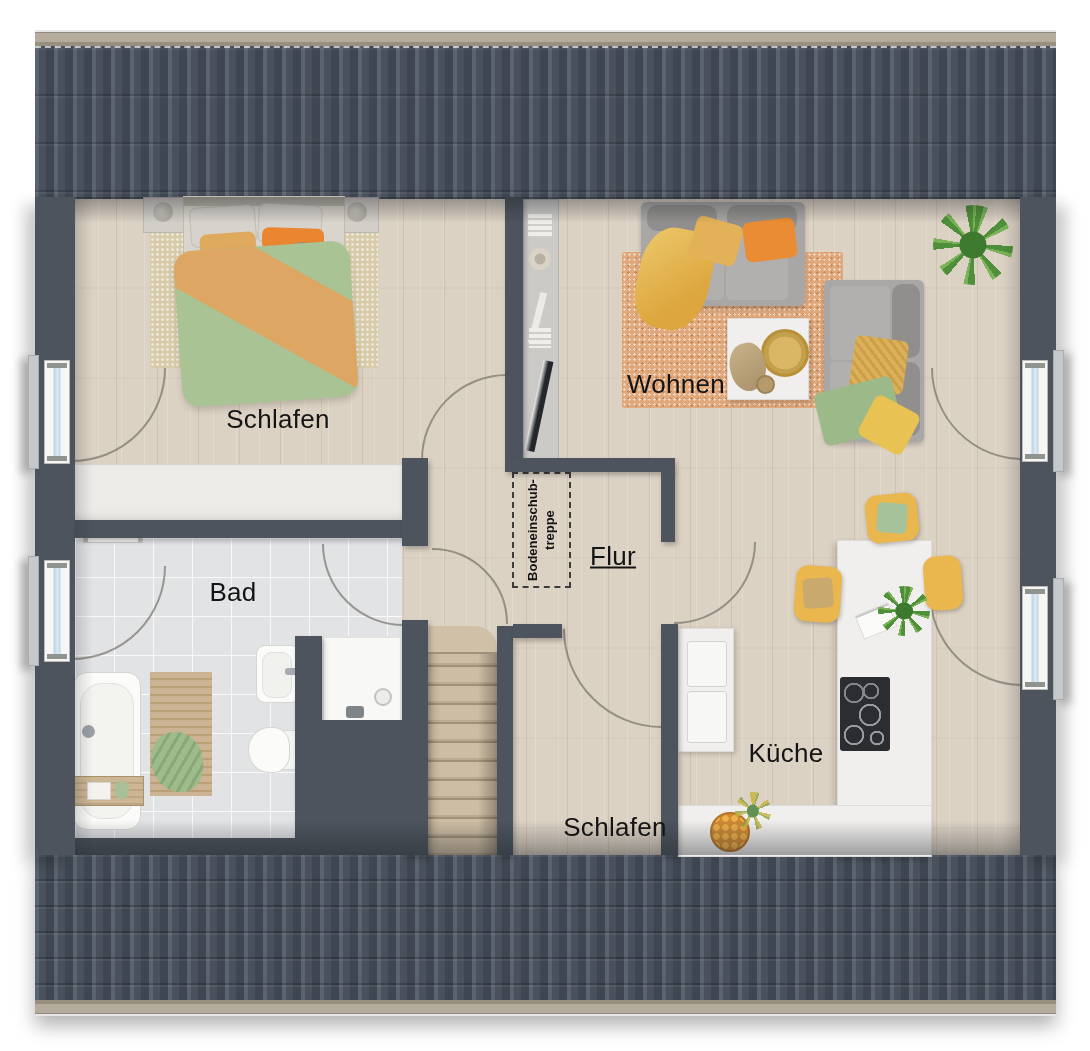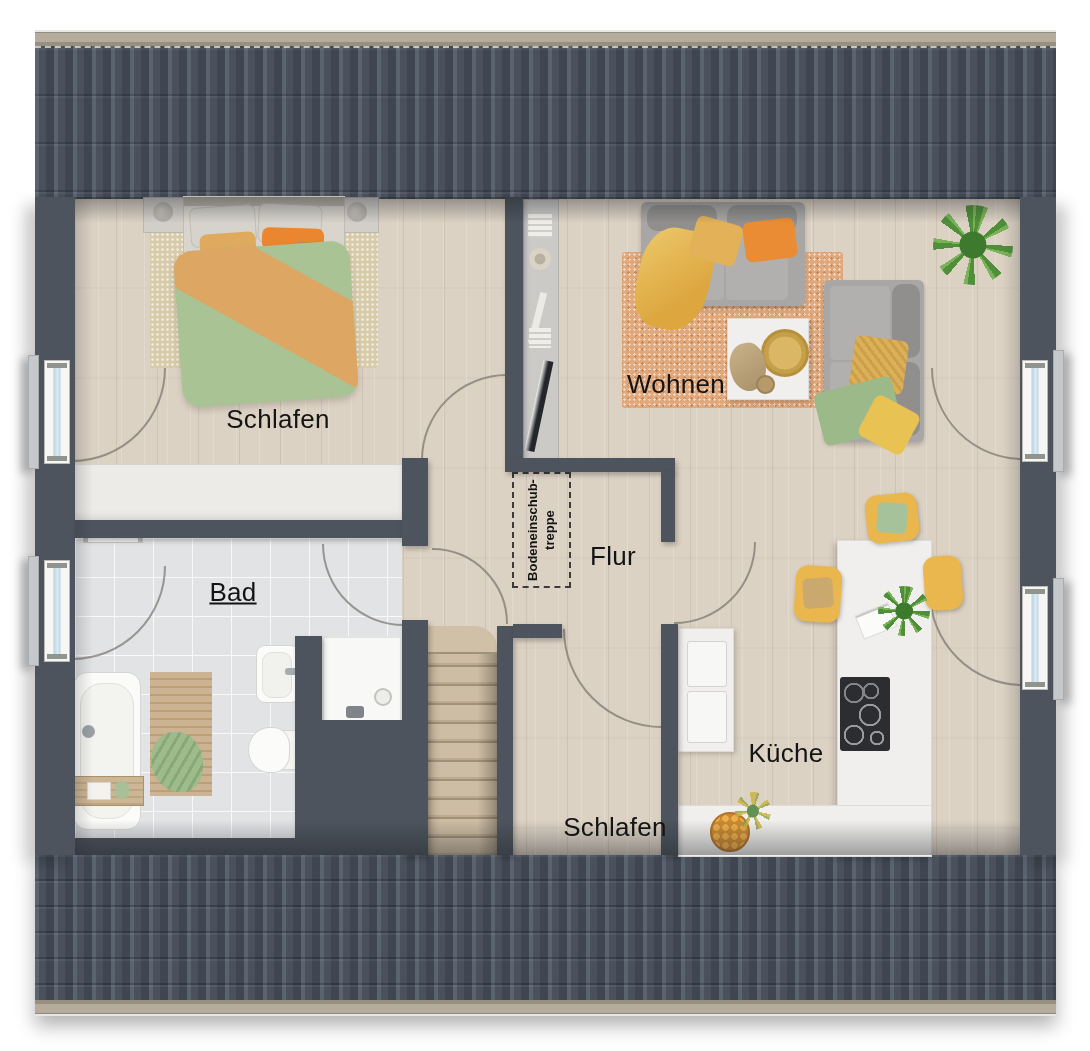--- a/index.html
+++ b/index.html
@@ -273,18 +273,18 @@
     </div>
   </div>
 
   <div class="shade" style="left:75px;top:197px;width:945px;height:26px;background:linear-gradient(180deg,rgba(25,28,34,0.38),rgba(25,28,34,0));"></div>
   <div class="shade" style="left:75px;top:820px;width:945px;height:35px;background:linear-gradient(0deg,rgba(25,28,34,0.38),rgba(25,28,34,0));"></div>
   <div class="shade" style="left:75px;top:197px;width:18px;height:658px;background:linear-gradient(90deg,rgba(25,28,34,0.16),rgba(25,28,34,0));"></div>
   <div class="shade" style="left:1002px;top:197px;width:18px;height:658px;background:linear-gradient(270deg,rgba(25,28,34,0.16),rgba(25,28,34,0));"></div>
 
   <div class="room-label" style="left:278px;top:419px;">Schlafen</div>
   <div class="room-label" style="left:676px;top:384px;">Wohnen</div>
-  <div class="room-label" style="left:233px;top:592px;text-decoration:underline;">Bad</div>
-  <div class="room-label" style="left:613px;top:556px;">Flur</div>
+  <div class="room-label" style="left:233px;top:592px;">Bad</div>
+  <div class="room-label" style="left:613px;top:556px;text-decoration:underline;">Flur</div>
   <div class="room-label" style="left:786px;top:753px;">Küche</div>
   <div class="room-label" style="left:615px;top:827px;">Schlafen</div>
 
 </div>
 
 </body></html>

